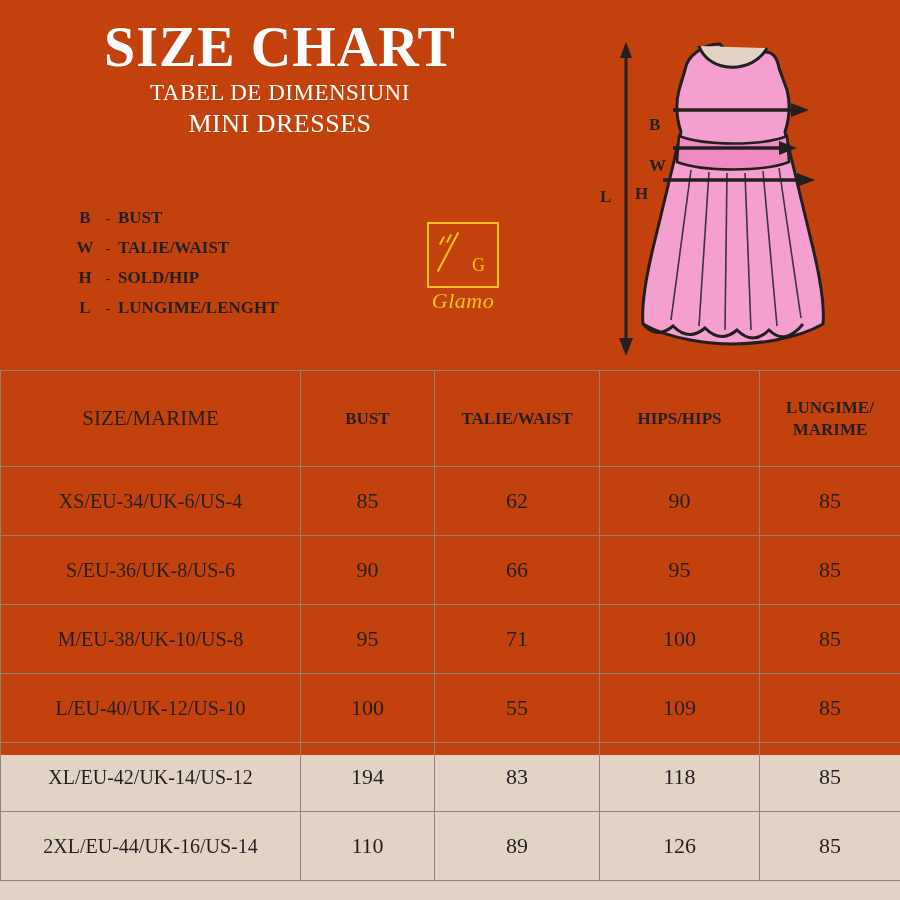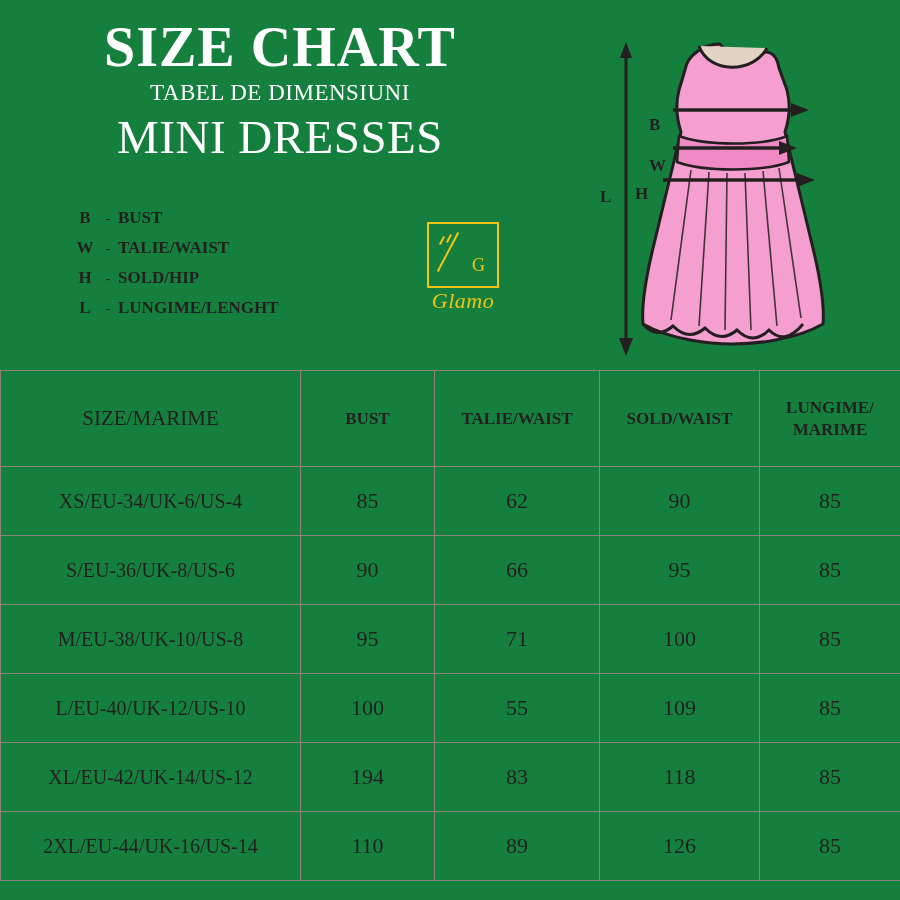--- a/index.html
+++ b/index.html
@@ -5,22 +5,22 @@
   * { box-sizing: border-box; }
   html, body {
     margin: 0; padding: 0;
     width: 900px; height: 900px;
     background: #e3d3c4;
     font-family: "Liberation Serif", serif;
     overflow: hidden;
   }
   #page {
     position: relative;
-    width: 900px; height: 900px;
-    background: #15803d;
+    width: 900px; height: 755px;
+    background: #c2410c;
   }
 
   
   .header {
     position: absolute;
     left: 0; top: 18px;
     width: 560px;
     text-align: center;
     color: #ffffff;
   }
@@ -32,21 +32,21 @@
     line-height: 1.05;
     margin: 0;
   }
   .title-sub1 {
     font-size: 23px;
     line-height: 1.25;
     margin: 2px 0 0 0;
     letter-spacing: 0.5px;
   }
   .title-sub2 {
-    font-size: 47px;
+    font-size: 26px;
     line-height: 1.25;
     margin: 0;
     letter-spacing: 0.5px;
   }
 
   
   .legend {
     position: absolute;
     left: 72px; top: 208px;
     color: #231f20;
@@ -290,21 +290,21 @@
           <col class="c2">
           <col class="c3">
           <col class="c4">
           <col class="c5">
       </colgroup>
       <thead>
         <tr>
           <th class="size-col">SIZE/MARIME</th>
           <th>BUST</th>
           <th>TALIE/WAIST</th>
-          <th>SOLD/WAIST</th>
+          <th>HIPS/HIPS</th>
           <th>LUNGIME/ MARIME</th>
         </tr>
       </thead>
       <tbody>
         <tr>
           <td class="size-cell">XS/EU-34/UK-6/US-4</td>
           <td>85</td>
           <td>62</td>
           <td>90</td>
           <td>85</td>

